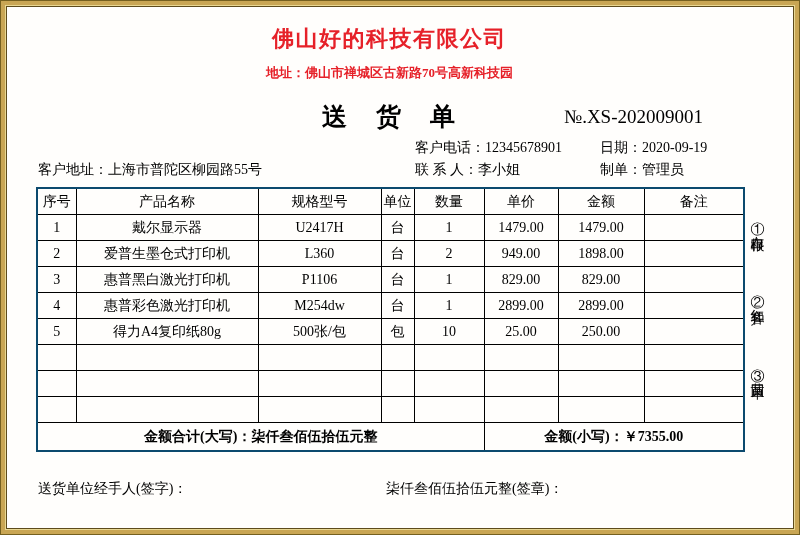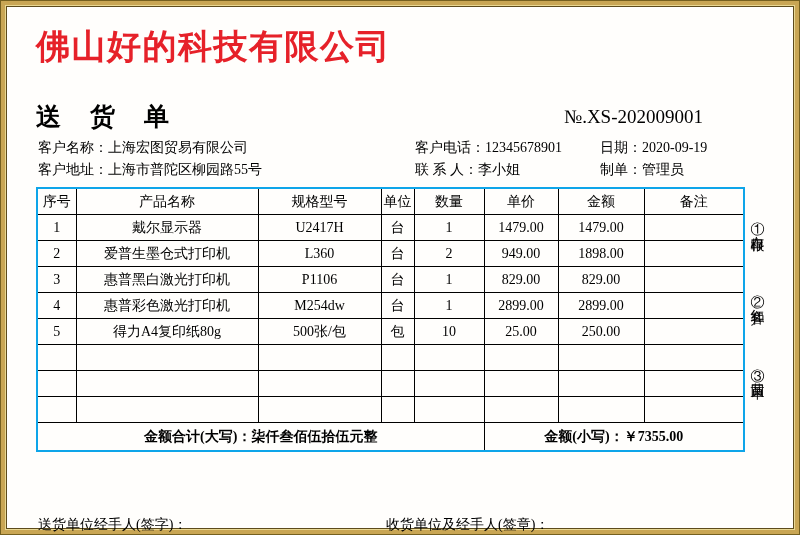--- a/index.html
+++ b/index.html
@@ -18,98 +18,98 @@
       inset 0 0 0 7px var(--frame-dark2, #5d4b1c);
     overflow: hidden;
   }
   .content {
     position: absolute;
     left: 36px; top: 0;
     width: 707px; height: 535px;
   }
   .company-name {
     position: absolute; top: 24px; left: 0; width: 100%;
-    font-size: 34px; font-weight: bold; letter-spacing: 1.5px;
+    text-align: center;
+    font-size: 22px; font-weight: bold; letter-spacing: 1.5px;
     color: var(--brand-red, #e62129);
   }
   .addr-line {
     position: absolute; left: 0; width: 100%;
     text-align: center;
     font-size: 13px; font-weight: bold;
     color: var(--brand-red, #e62129);
   }
   .addr1 { top: 64px; }
   .addr2 { top: 84px; }
   .doc-title {
     position: absolute; top: 100px; left: 0; width: 100%;
+    text-align: center;
     font-size: 25px; font-weight: bold; letter-spacing: 2px;
   }
   .doc-no {
     position: absolute; top: 106px; left: 528px;
     font-size: 19px;
   }
   .info-item { position: absolute; font-size: 14px; white-space: nowrap; }
   .r1 { top: 139px; }
   .r2 { top: 161px; }
   .c1 { left: 2px; }
   .c2 { left: 379px; }
   .c3 { left: 564px; }
 
   table.items {
     position: absolute; top: 187px; left: 0;
     border-collapse: collapse; table-layout: fixed;
     width: 707px;
-    border: 2px solid #0ea5e9;
+    border: 2px solid #0c4a6e;
     font-size: 14px;
   }
   table.items th, table.items td {
     border: 1px solid #000;
     height: 25px;
     padding: 0;
     text-align: center;
     font-weight: normal;
     overflow: hidden;
     white-space: nowrap;
   }
   td.num { text-align: right; padding-right: 6px; }
   tr.total-row td { font-weight: bold; height: 27px; }
   td.total-caps { text-align: left; padding-left: 4px; }
   td.total-small { text-align: center; }
 
   .note {
     position: absolute; top: 455px; left: 2px;
     font-size: 13px; white-space: nowrap;
   }
-  .sign { position: absolute; top: 480px; font-size: 14px; margin-top: 36px; }
+  .sign { position: absolute; top: 480px; font-size: 14px; }
   .sign-sender { left: 2px; }
   .sign-receiver { left: 350px; }
 
   .side-label {
     position: absolute; left: 748px;
     writing-mode: vertical-rl;
     text-orientation: upright;
     font-size: 14px;
     letter-spacing: 1px;
   }
   .sl1 { top: 210px; }
   .sl2 { top: 283px; }
   .sl3 { top: 357px; }
 </style>
 </head>
 <body>
 
 <div class="content">
 
   <div class="company-name">佛山好的科技有限公司</div>
+  <div class="addr-line addr1">地址：佛山市禅城区古新路70号高新科技园</div>
   <div class="doc-title">送　货　单</div>
   <div class="doc-no">№.XS-202009001</div>
 
-  <div class="info-item r1 c1">
-    <span>客户名称：</span><span>上海宏图贸易有限公司</span>
-  </div>
   <div class="info-item r1 c2">
     <span>客户电话：</span><span>12345678901</span>
   </div>
   <div class="info-item r1 c3">
     <span>日期：</span><span>2020-09-19</span>
   </div>
   <div class="info-item r2 c1">
     <span>客户地址：</span><span>上海市普陀区柳园路55号</span>
   </div>
   <div class="info-item r2 c2">
@@ -226,18 +226,18 @@
         <span>金额合计(大写)：</span><span>柒仟叁佰伍拾伍元整</span>
       </td>
       <td class="total-small" colspan="3">
         <span>金额(小写)：</span><span>￥7355.00</span>
       </td>
     </tr>
   </tbody>
     </table>
 
   <div class="sign sign-sender">送货单位经手人(签字)：</div>
-  <div class="sign sign-receiver">收货单位及经手人(签章)：</div>
+  <div class="sign sign-receiver">柒仟叁佰伍拾伍元整(签章)：</div>
 </div>
 
 <div class="side-label sl1">①白存根</div>
 <div class="side-label sl2">②红客户</div>
 <div class="side-label sl3">③黄回单</div>
 
 </body></html>

